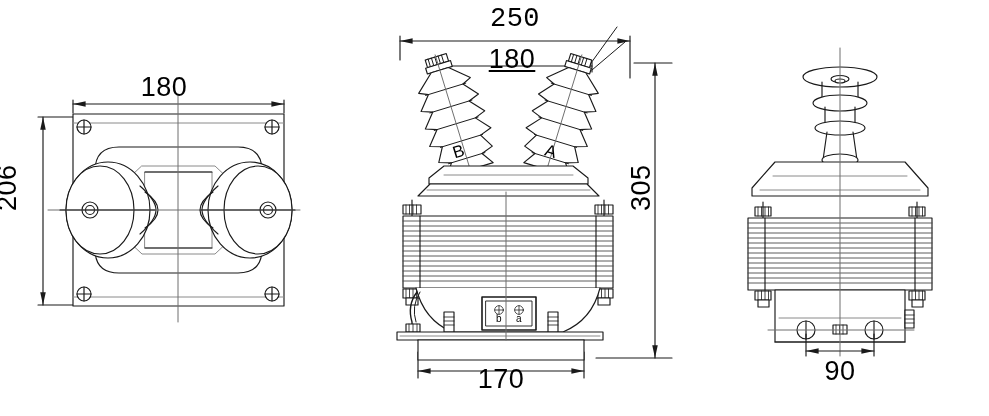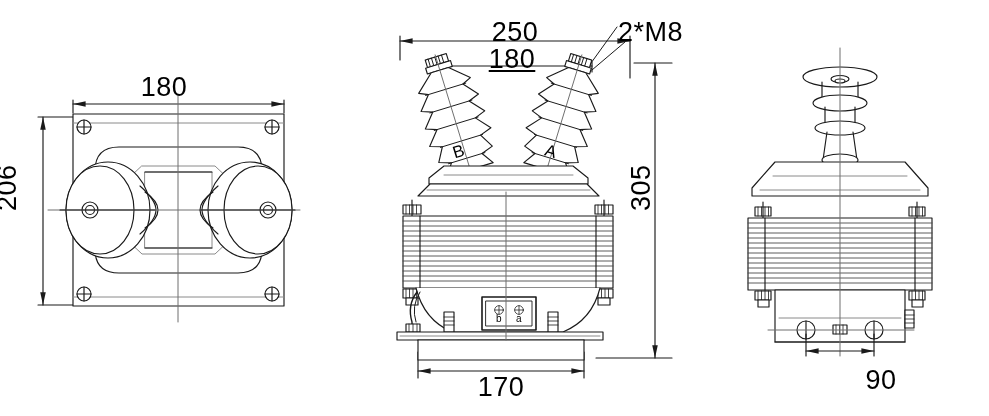--- a/index.html
+++ b/index.html
@@ -404,33 +404,32 @@
       <g stroke="#6e6e6e" stroke-width="1">
         <line x1="506" y1="192" x2="506" y2="340"></line>
       </g>
     </g>
     </svg>
 
   <div class="dimtext" style="left:164px;top:74px;transform:translateX(-50%);">180</div>
 
   <div class="dimtext vert" style="left:7px;top:211px;transform:translate(0,-50%) rotate(-90deg);transform-origin:left center;">206</div>
 
-  <div class="dimtext" style="left:515px;top:19px;transform:translateX(-50%);">250</div>
+  <div class="dimtext" style="left:515px;top:6px;transform:translateX(-50%);font-family:Liberation Mono, monospace;">250</div>
 
   <div class="dimtext" style="left:512px;top:46px;transform:translateX(-50%);text-decoration:underline;">180</div>
 
-  <div class="dimtext" style="left:618px;top:19px;">2*M8</div>
 
   <div class="dimtext vert" style="left:641px;top:211px;transform:translate(0,-50%) rotate(-90deg);transform-origin:left center;">305</div>
 
-  <div class="dimtext" style="left:501px;top:374px;transform:translateX(-50%);text-align:right;">170</div>
+  <div class="dimtext" style="left:501px;top:366px;transform:translateX(-50%);text-align:right;">170</div>
 
   <div class="lbl" style="left:453px;top:143px;font-size:17px;transform:rotate(-17deg);">B</div>
 
   <div class="lbl" style="left:545px;top:143px;font-size:17px;transform:rotate(17deg);">A</div>
 
   <div class="lbl small" style="left:496px;top:314px;">b</div>
 
   <div class="lbl small" style="left:516px;top:314px;">a</div>
 
-  <div class="dimtext" style="left:840px;top:367px;transform:translateX(-50%);margin-left:41px;">90</div>
+  <div class="dimtext" style="left:840px;top:358px;transform:translateX(-50%);">90</div>
 
 </div>
 
 </body></html>

